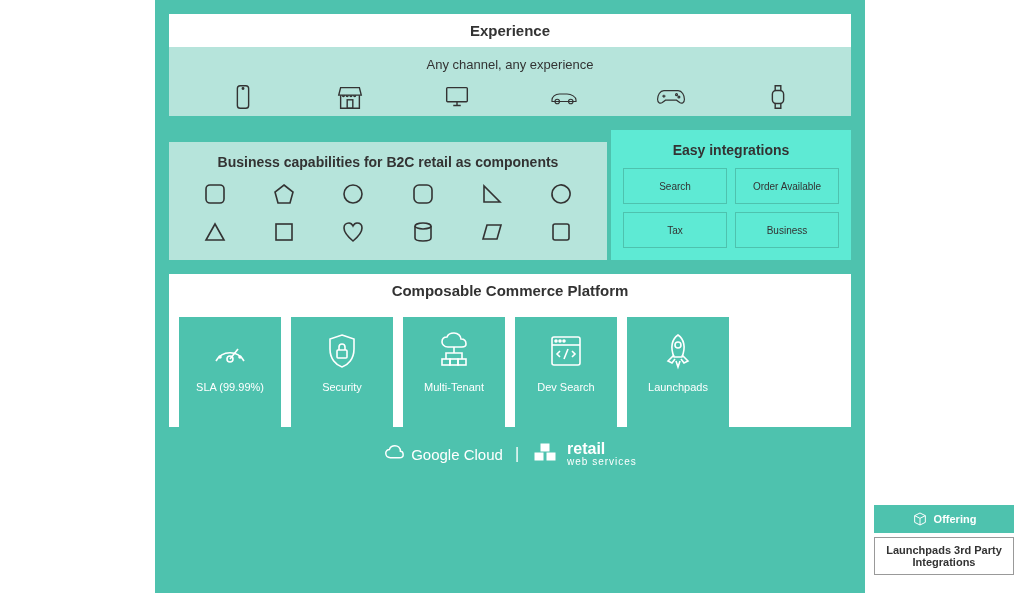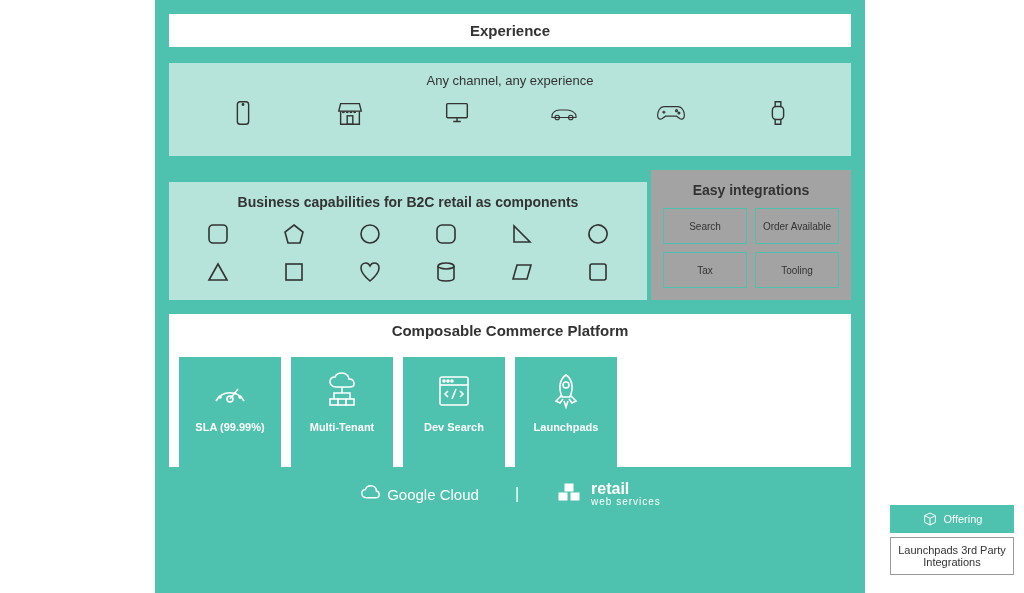--- a/index.html
+++ b/index.html
@@ -22,22 +22,21 @@
   .section-header {
     background: #fff;
     text-align: center;
     font-weight: bold;
     font-size: 15px;
     padding: 8px 0;
     color: #333;
   }
   .experience-body {
     background: #b6e4db;
-    padding: 10px 20px 28px;
-    margin-top: 16px;
+    padding: 10px 20px 4px;
   }
   .experience-subtitle {
     text-align: center;
     font-size: 13px;
     margin-bottom: 10px;
     color: #333;
   }
   .icon-row {
     display: flex;
     justify-content: space-around;
@@ -63,22 +62,22 @@
     margin-bottom:12px;
   }
   .shape-grid {
     display:grid;
     grid-template-columns: repeat(6, 1fr);
     gap:14px 18px;
     justify-items:center;
   }
   .shape { width:24px; height:24px; stroke:#333; stroke-width:1.6; fill:none; }
   .integ {
-    width: 200px;
-    background:#a3a3a3;
+    width: 240px;
+    background:#5eead4;
     padding:12px;
   }
   .integ-title {
     text-align:center;
     font-weight:bold;
     font-size:14px;
     color:#333;
     margin-bottom:10px;
   }
   .integ-grid {
@@ -96,52 +95,52 @@
     align-items:center;
     justify-content:center;
     min-height:36px;
   }
   .platform {
     display:grid;
     grid-template-columns: repeat(6, 1fr);
     gap:10px;
     padding: 10px 10px 0;
     background:#fff;
-    font-weight:bold;
   }
   .pcard {
     background:#4ec2ae;
     color:#fff;
     text-align:center;
     padding:14px 6px 10px;
     font-size:11px;
     display:flex;
     flex-direction:column;
     align-items:center;
     gap:10px;
     min-height:110px;
   }
   .picon { width:40px; height:40px; stroke:#fff; stroke-width:1.6; fill:none; }
   .footer {
     display:flex;
     justify-content:center;
     align-items:center;
-    gap:36px;
+    gap:12px;
     padding:14px 0 4px;
     color:#fff;
     font-size:15px;
   }
   .footer svg { stroke:#fff; fill:#fff; }
   .divider { color:#fff; font-size:16px; }
   .legend {
     position:absolute;
     right:10px;
     bottom:18px;
-    width:124px;
+    width:140px;
     font-size:11px;
+    font-weight:bold;
   }
   .legend-row {
     display:flex;
     align-items:center;
     justify-content:center;
     gap:6px;
     padding:6px 6px;
     margin-top:4px;
     text-align:center;
   }
@@ -236,38 +235,46 @@
             <rect x="4" y="4" width="16" height="16" rx="2"></rect>
           </svg>
       </div>
     </div>
     <div class="integ">
       <div class="integ-title">Easy integrations</div>
       <div class="integ-grid">
         <div class="integ-box">Search</div>
         <div class="integ-box">Order Available</div>
         <div class="integ-box">Tax</div>
-        <div class="integ-box">Tooling</div>
+        <div class="integ-box">Business</div>
       </div>
     </div>
   </div>
 
   <div class="gap"></div>
 
   <div class="section-header">Composable Commerce Platform</div>
   <div class="platform">
     <div class="pcard">
       <svg class="picon" viewBox="0 0 40 40">
           <path d="M6 30 A16 16 0 0 1 34 30"></path>
           <circle cx="20" cy="28" r="3"></circle>
           <path d="M20 28 L28 18"></path>
           <circle cx="10" cy="26" r="1" fill="#fff"></circle>
           <circle cx="30" cy="26" r="1" fill="#fff"></circle>
         </svg>
       <span>SLA (99.99%)</span>
+    </div>
+    <div class="pcard">
+      <svg class="picon" viewBox="0 0 40 40">
+          <path d="M20 4 L32 8 L32 18 C32 28 26 34 20 36 C14 34 8 28 8 18 L8 8 Z"></path>
+          <rect x="15" y="19" width="10" height="8" rx="1"></rect>
+          <path d="M17 19 L17 16 C17 14 18 13 20 13 C22 13 23 14 23 16 L23 19"></path>
+        </svg>
+      <span>Security</span>
     </div>
     <div class="pcard">
       <svg class="picon" viewBox="0 0 40 40">
           <path d="M14 16 C10 16 8 13 8 11 C8 8 10 6 13 6 C14 3 17 2 20 2 C24 2 27 5 27 8 C30 8 32 10 32 13 C32 15 30 16 28 16 Z"></path>
           <path d="M20 16 L20 22 M12 28 L12 22 L28 22 L28 28"></path>
           <rect x="8" y="28" width="8" height="6"></rect>
           <rect x="16" y="28" width="8" height="6"></rect>
           <rect x="24" y="28" width="8" height="6"></rect>
         </svg>
       <span>Multi-Tenant</span>

